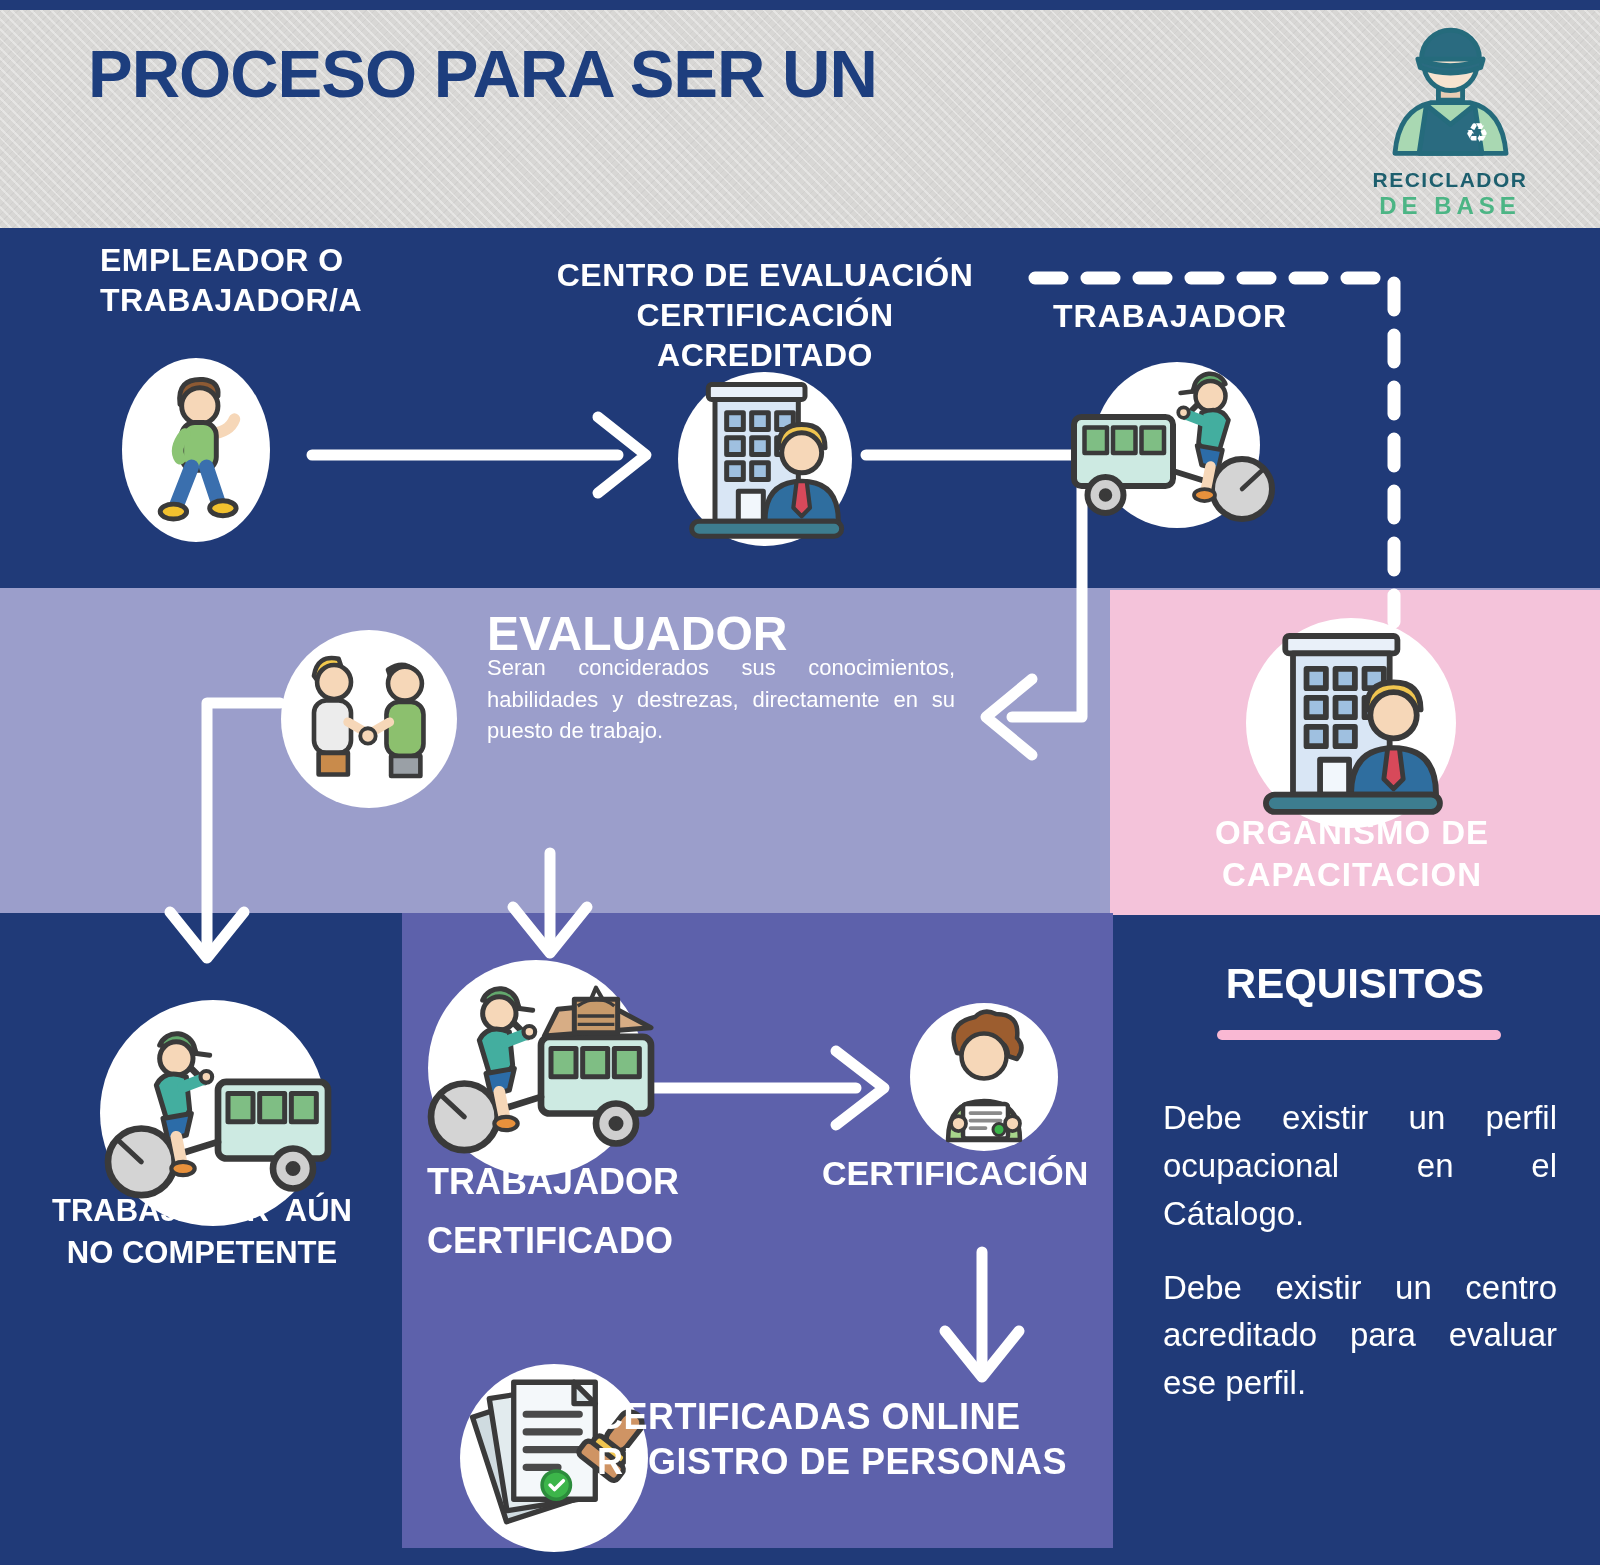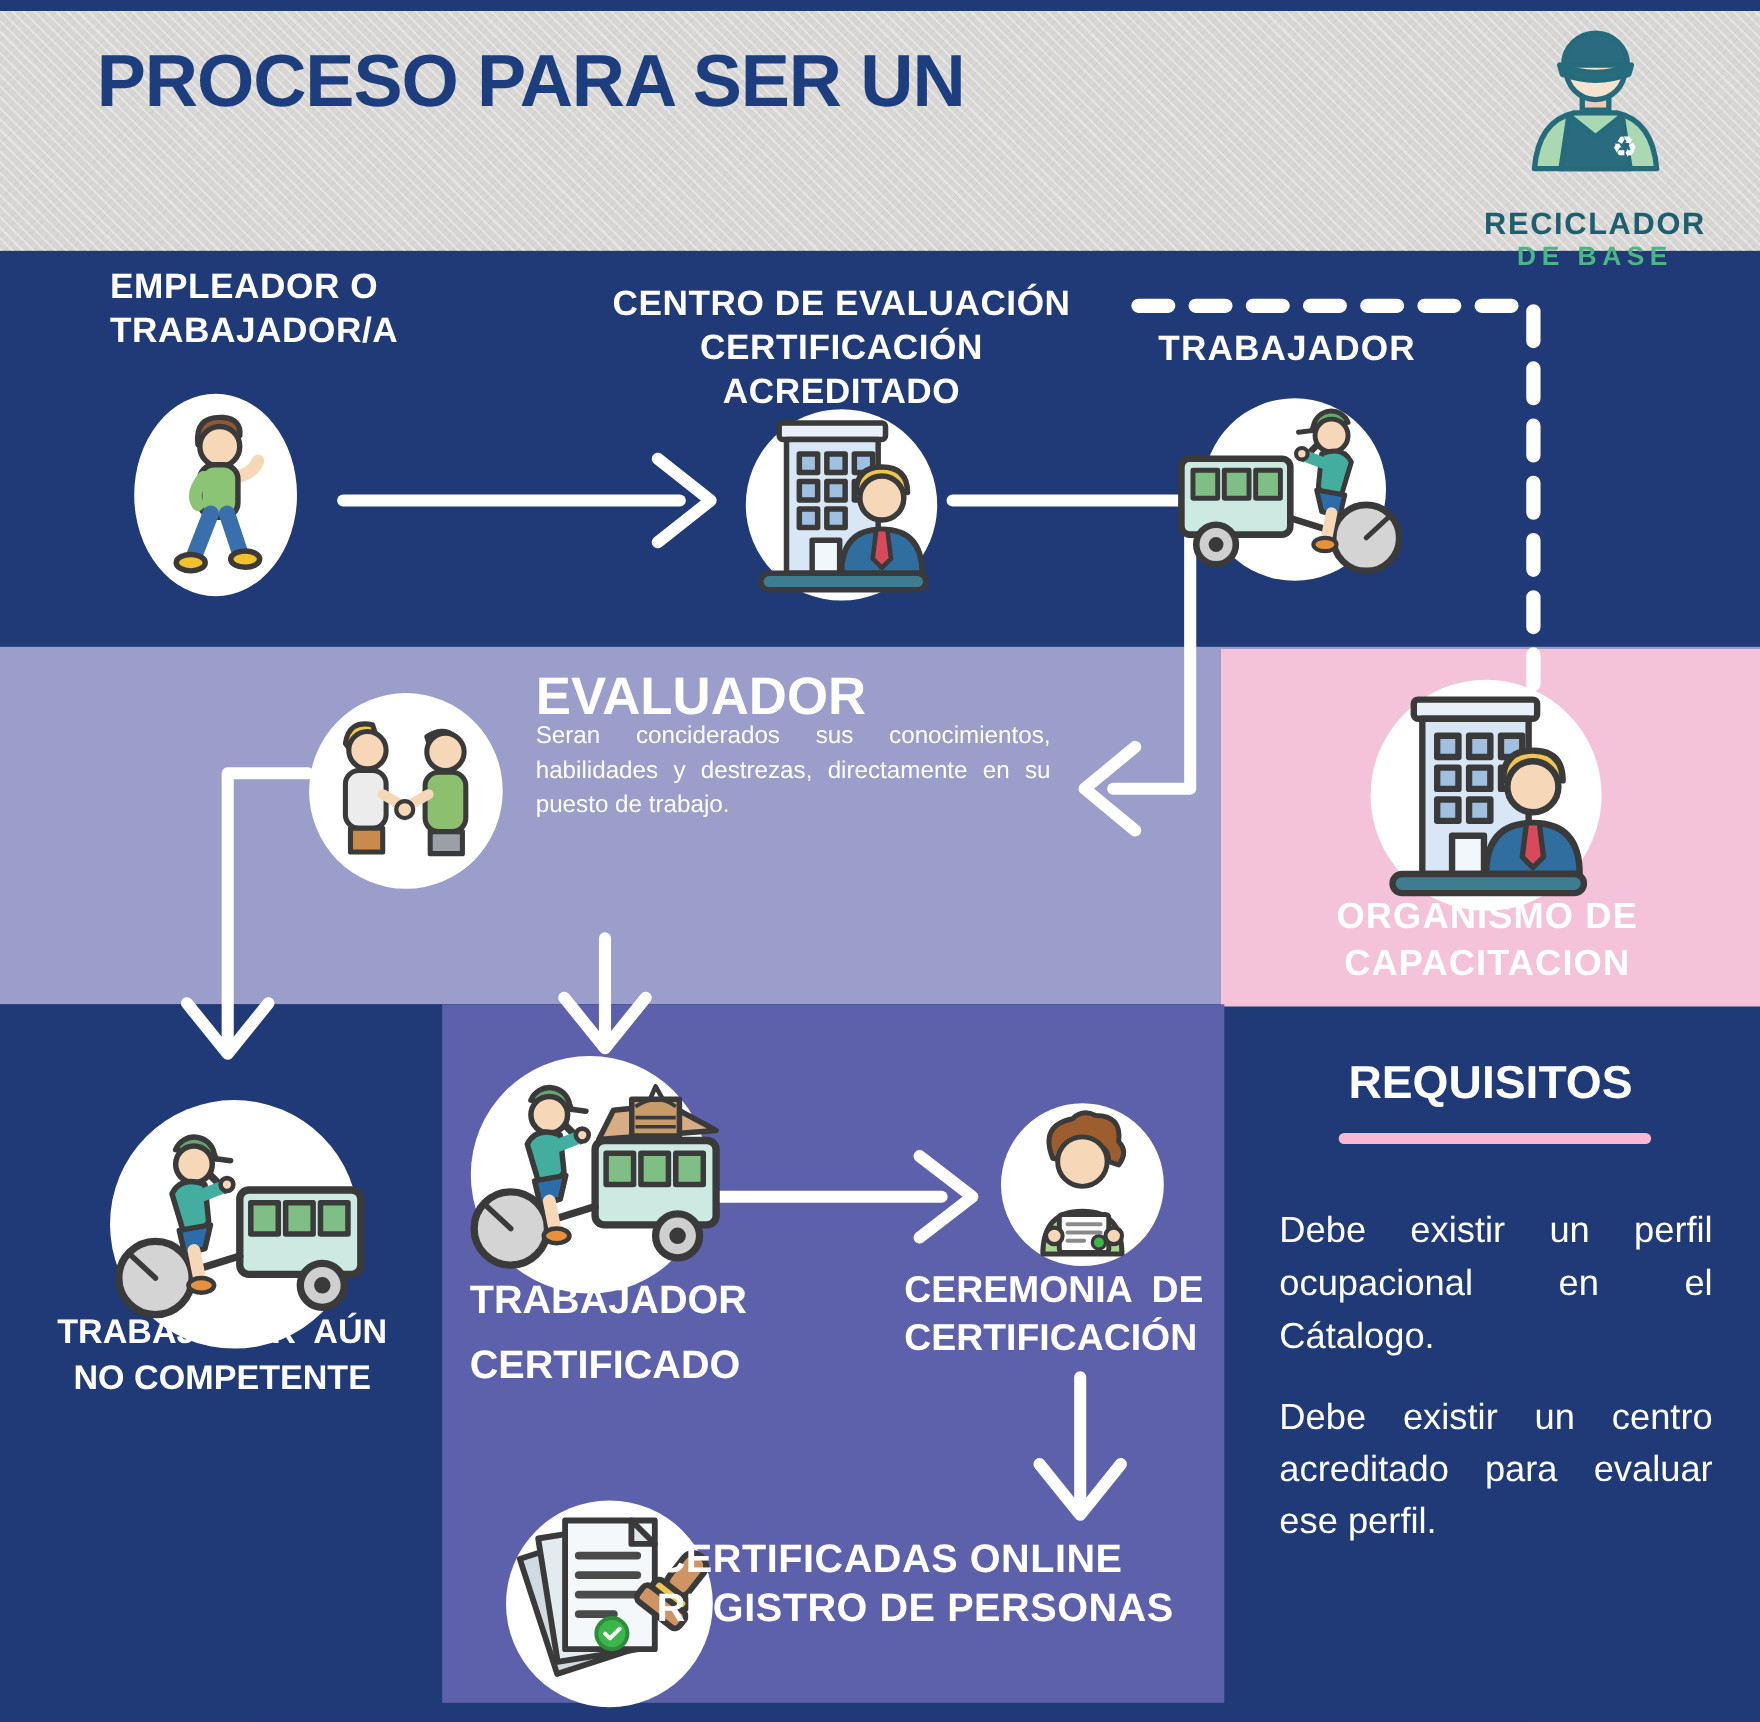--- a/index.html
+++ b/index.html
@@ -13,21 +13,21 @@
                            repeating-linear-gradient(-45deg,rgba(90,90,100,.05) 0 1px,transparent 1px 6px);z-index:2;}
   .band1{left:0;top:228px;width:1600px;height:360px;background:var(--navy);z-index:1;}
   .band2{left:0;top:588px;width:1600px;height:325px;background:var(--light_purple);z-index:1;}
   .bottomarea{left:0;top:913px;width:1600px;height:652px;background:var(--navy);z-index:1;}
   .pinkbox{left:1110px;top:590px;width:490px;height:325px;background:var(--pink);z-index:2;}
   .purplebox{left:402px;top:913px;width:711px;height:635px;background:var(--mid_purple);z-index:2;}
 
   .title{left:88px;top:30px;font-size:67px;line-height:1.32;font-weight:bold;letter-spacing:-1px;
          color:var(--title);z-index:4;}
   .logo{left:1340px;top:18px;width:220px;text-align:center;z-index:4;}
-  .logo-l1{font-size:28px;font-weight:bold;letter-spacing:1.5px;color:var(--logo_teal);margin-top:20px;}
+  .logo-l1{font-size:21px;font-weight:bold;letter-spacing:1.5px;color:var(--logo_teal);margin-top:1px;}
   .logo-l2{font-size:24px;font-weight:bold;letter-spacing:5px;color:var(--logo_green);}
 
   .nlabel{color:#fff;font-weight:bold;z-index:6;}
   .lbl-empleador{left:100px;top:240px;font-size:32px;line-height:1.25;letter-spacing:.5px;}
   .lbl-centro{left:530px;top:255px;width:470px;font-size:32px;line-height:1.25;text-align:center;letter-spacing:.5px;}
   .lbl-trabajador{left:1050px;top:298px;width:240px;font-size:32px;text-align:center;letter-spacing:1px;}
   .eval-title{left:487px;top:606px;font-size:48px;color:#fff;font-weight:bold;z-index:6;}
   .eval-body{left:487px;top:652px;width:468px;font-size:22px;line-height:1.44;color:#fff;
              text-align:justify;z-index:6;}
   .lbl-organismo{left:1200px;top:812px;width:304px;font-size:33px;line-height:1.28;text-align:center;letter-spacing:1px;}
@@ -284,21 +284,20 @@
     <span>TRABAJADOR</span><br>
     <span>CERTIFICADO</span>
   </div>
 
   <div class="abs circ" style="left:910px;top:1003px;width:148px;height:148px;">
     <svg width="150" height="150">
         <use href="#certperson"></use>
       </svg>
   </div>
   <div class="abs nlabel lbl-ceremonia">
-    <span class="j">CEREMONIA DE</span>
     <span>CERTIFICACIÓN</span>
   </div>
 
   <div class="abs circ" style="left:460px;top:1364px;width:188px;height:188px;">
     <svg width="195" height="195">
         <use href="#docs"></use>
       </svg>
   </div>
   <div class="abs nlabel lbl-certificadas">
     <span>CERTIFICADAS ONLINE</span><br>

